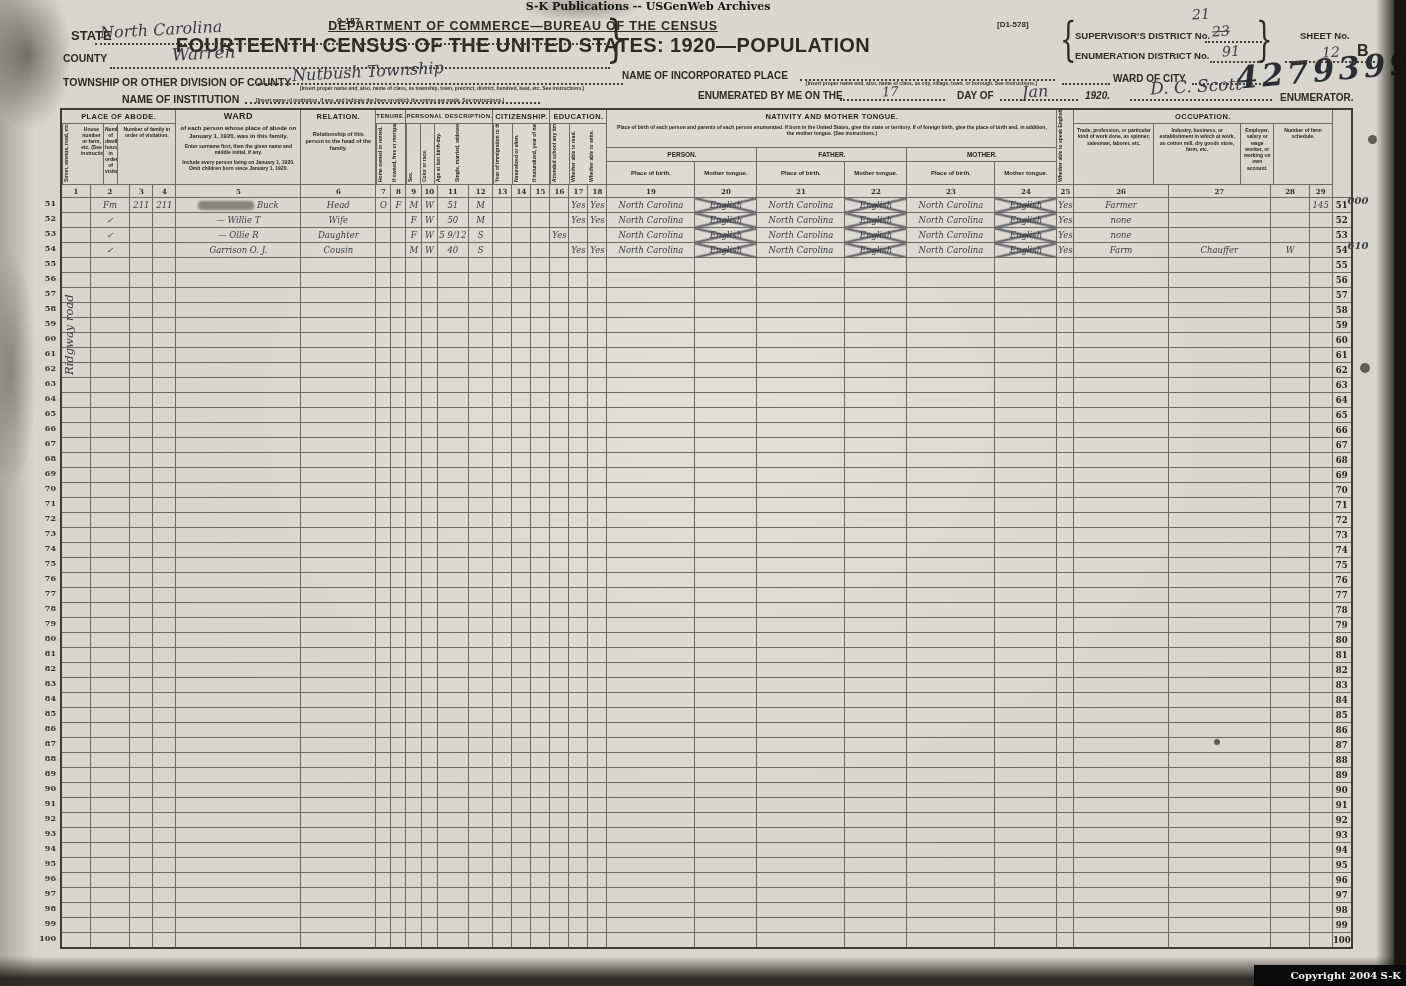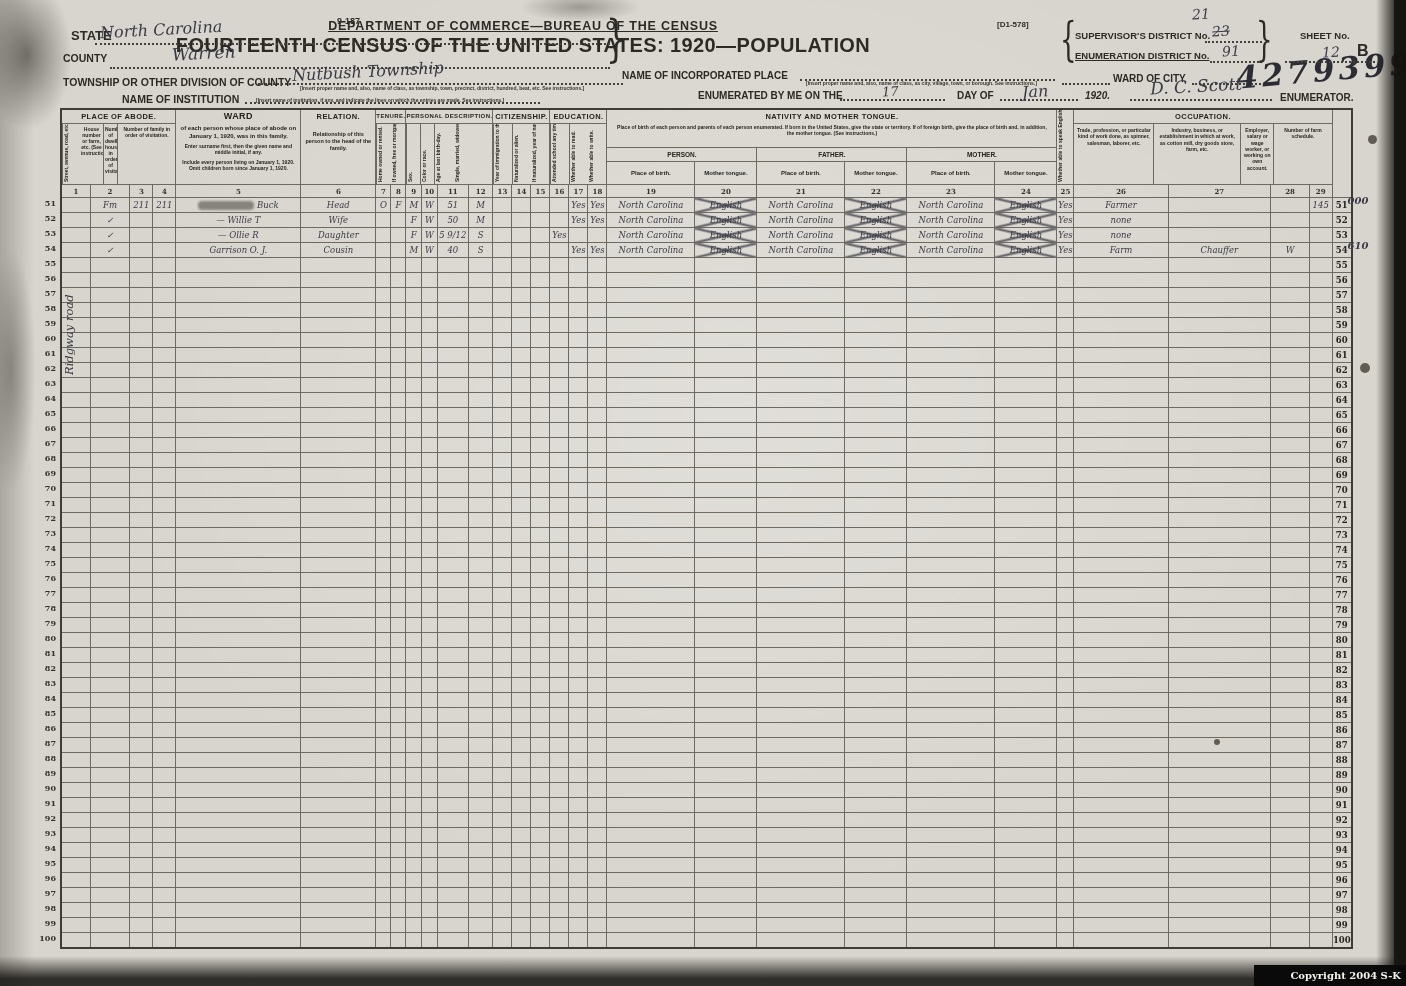--- a/index.html
+++ b/index.html
@@ -88,20 +88,21 @@
 </head>
 <body>
 
 <div class="page">
 
   <div class="vignette"></div>
   <div class="blotch b1"></div>
   <div class="blotch b2"></div>
   <div class="blotch b3"></div>
 
+  <div class="watermark">S-K Publications -- USGenWeb Archives</div>
 
   <div class="pr" style="left:337px;top:16px;font-size:9px;">9-187</div>
   <div class="pr dept">DEPARTMENT OF COMMERCE—BUREAU OF THE CENSUS</div>
   <div class="pr title">FOURTEENTH CENSUS OF THE UNITED STATES: 1920—POPULATION</div>
   <div class="pr" style="left:997px;top:20px;font-size:8px;">[D1-578]</div>
 
   <div class="pr" style="left:63px;top:28px;font-size:13px;margin-left:8px;">STATE</div>
   <div class="hw script" style="position:absolute;left:100px;top:20px;font-size:16px;">North Carolina</div>
   <div class="dotline" style="left:95px;top:42px;width:515px;"></div>
   <div class="pr" style="left:63px;top:52px;font-size:10.5px;">COUNTY</div>
@@ -123,21 +124,21 @@
   <div class="dotline" style="left:1062px;top:82px;width:48px;"></div>
   <div class="pr" style="left:1113px;top:73px;font-size:10px;">WARD OF CITY</div>
   <div class="dotline" style="left:1192px;top:82px;width:80px;"></div>
   <div class="big-num" style="left:1236px;top:52px;">4279399</div>
 
   <div class="hw script" style="position:absolute;left:1192px;top:6px;font-size:14px;">21</div>
   <div class="brace" style="left:1060px;top:24px;font-size:26px;transform:scaleY(1.8);">{</div>
   <div class="pr" style="left:1075px;top:30px;font-size:9.5px;">SUPERVISOR'S DISTRICT No.</div>
   <div class="hw script strike" style="position:absolute;left:1212px;top:23px;font-size:14px;">23</div>
   <div class="dotline" style="left:1205px;top:40px;width:57px;"></div>
-  <div class="pr" style="left:1075px;top:50px;font-size:9.5px;text-decoration:underline;">ENUMERATION DISTRICT No.</div>
+  <div class="pr" style="left:1075px;top:50px;font-size:9.5px;">ENUMERATION DISTRICT No.</div>
   <div class="hw script" style="position:absolute;left:1222px;top:43px;font-size:14px;">91</div>
   <div class="dotline" style="left:1210px;top:60px;width:52px;"></div>
   <div class="brace" style="left:1256px;top:24px;font-size:26px;transform:scaleY(1.8);">}</div>
   <div class="pr" style="left:1300px;top:30px;font-size:9.5px;">SHEET No.</div>
   <div class="hw script" style="position:absolute;left:1322px;top:44px;font-size:14px;">12</div>
   <div class="pr" style="left:1357px;top:42px;font-size:16px;">B</div>
   <div class="dotline" style="left:1285px;top:60px;width:90px;"></div>
 
   <div class="pr" style="left:698px;top:90px;font-size:10px;">ENUMERATED BY ME ON THE</div>
   <div class="dotline" style="left:840px;top:98px;width:105px;"></div>

